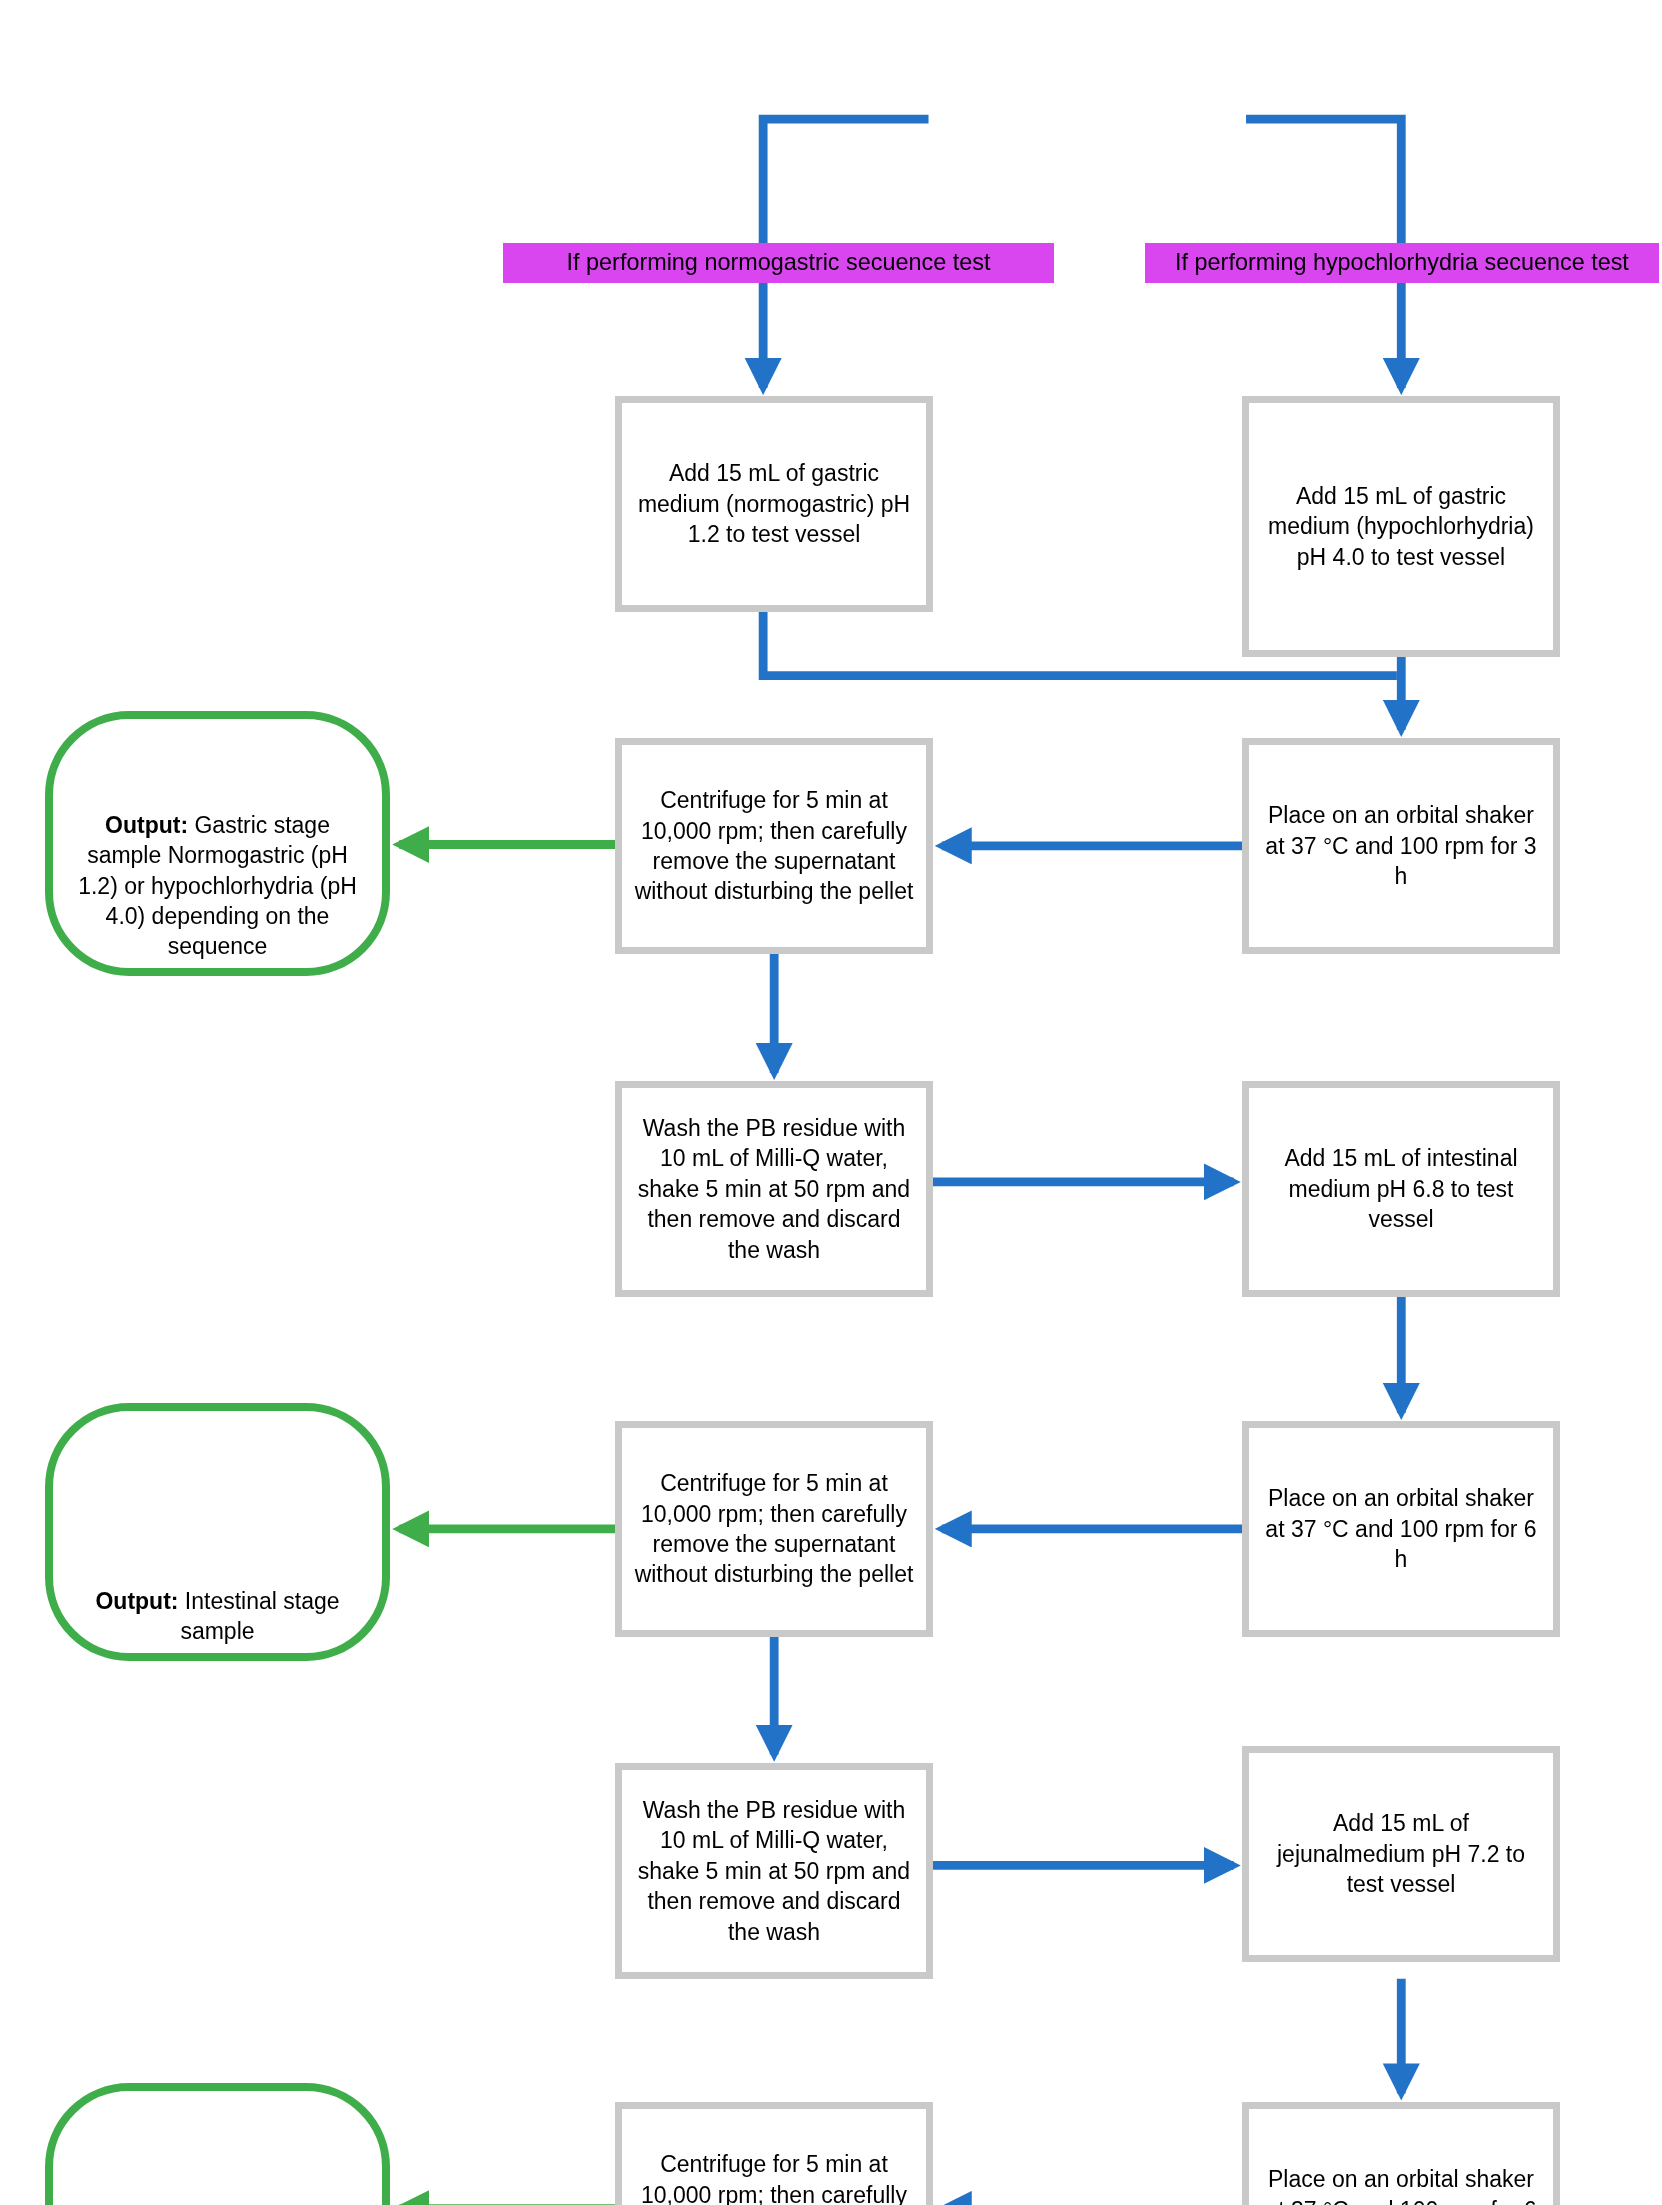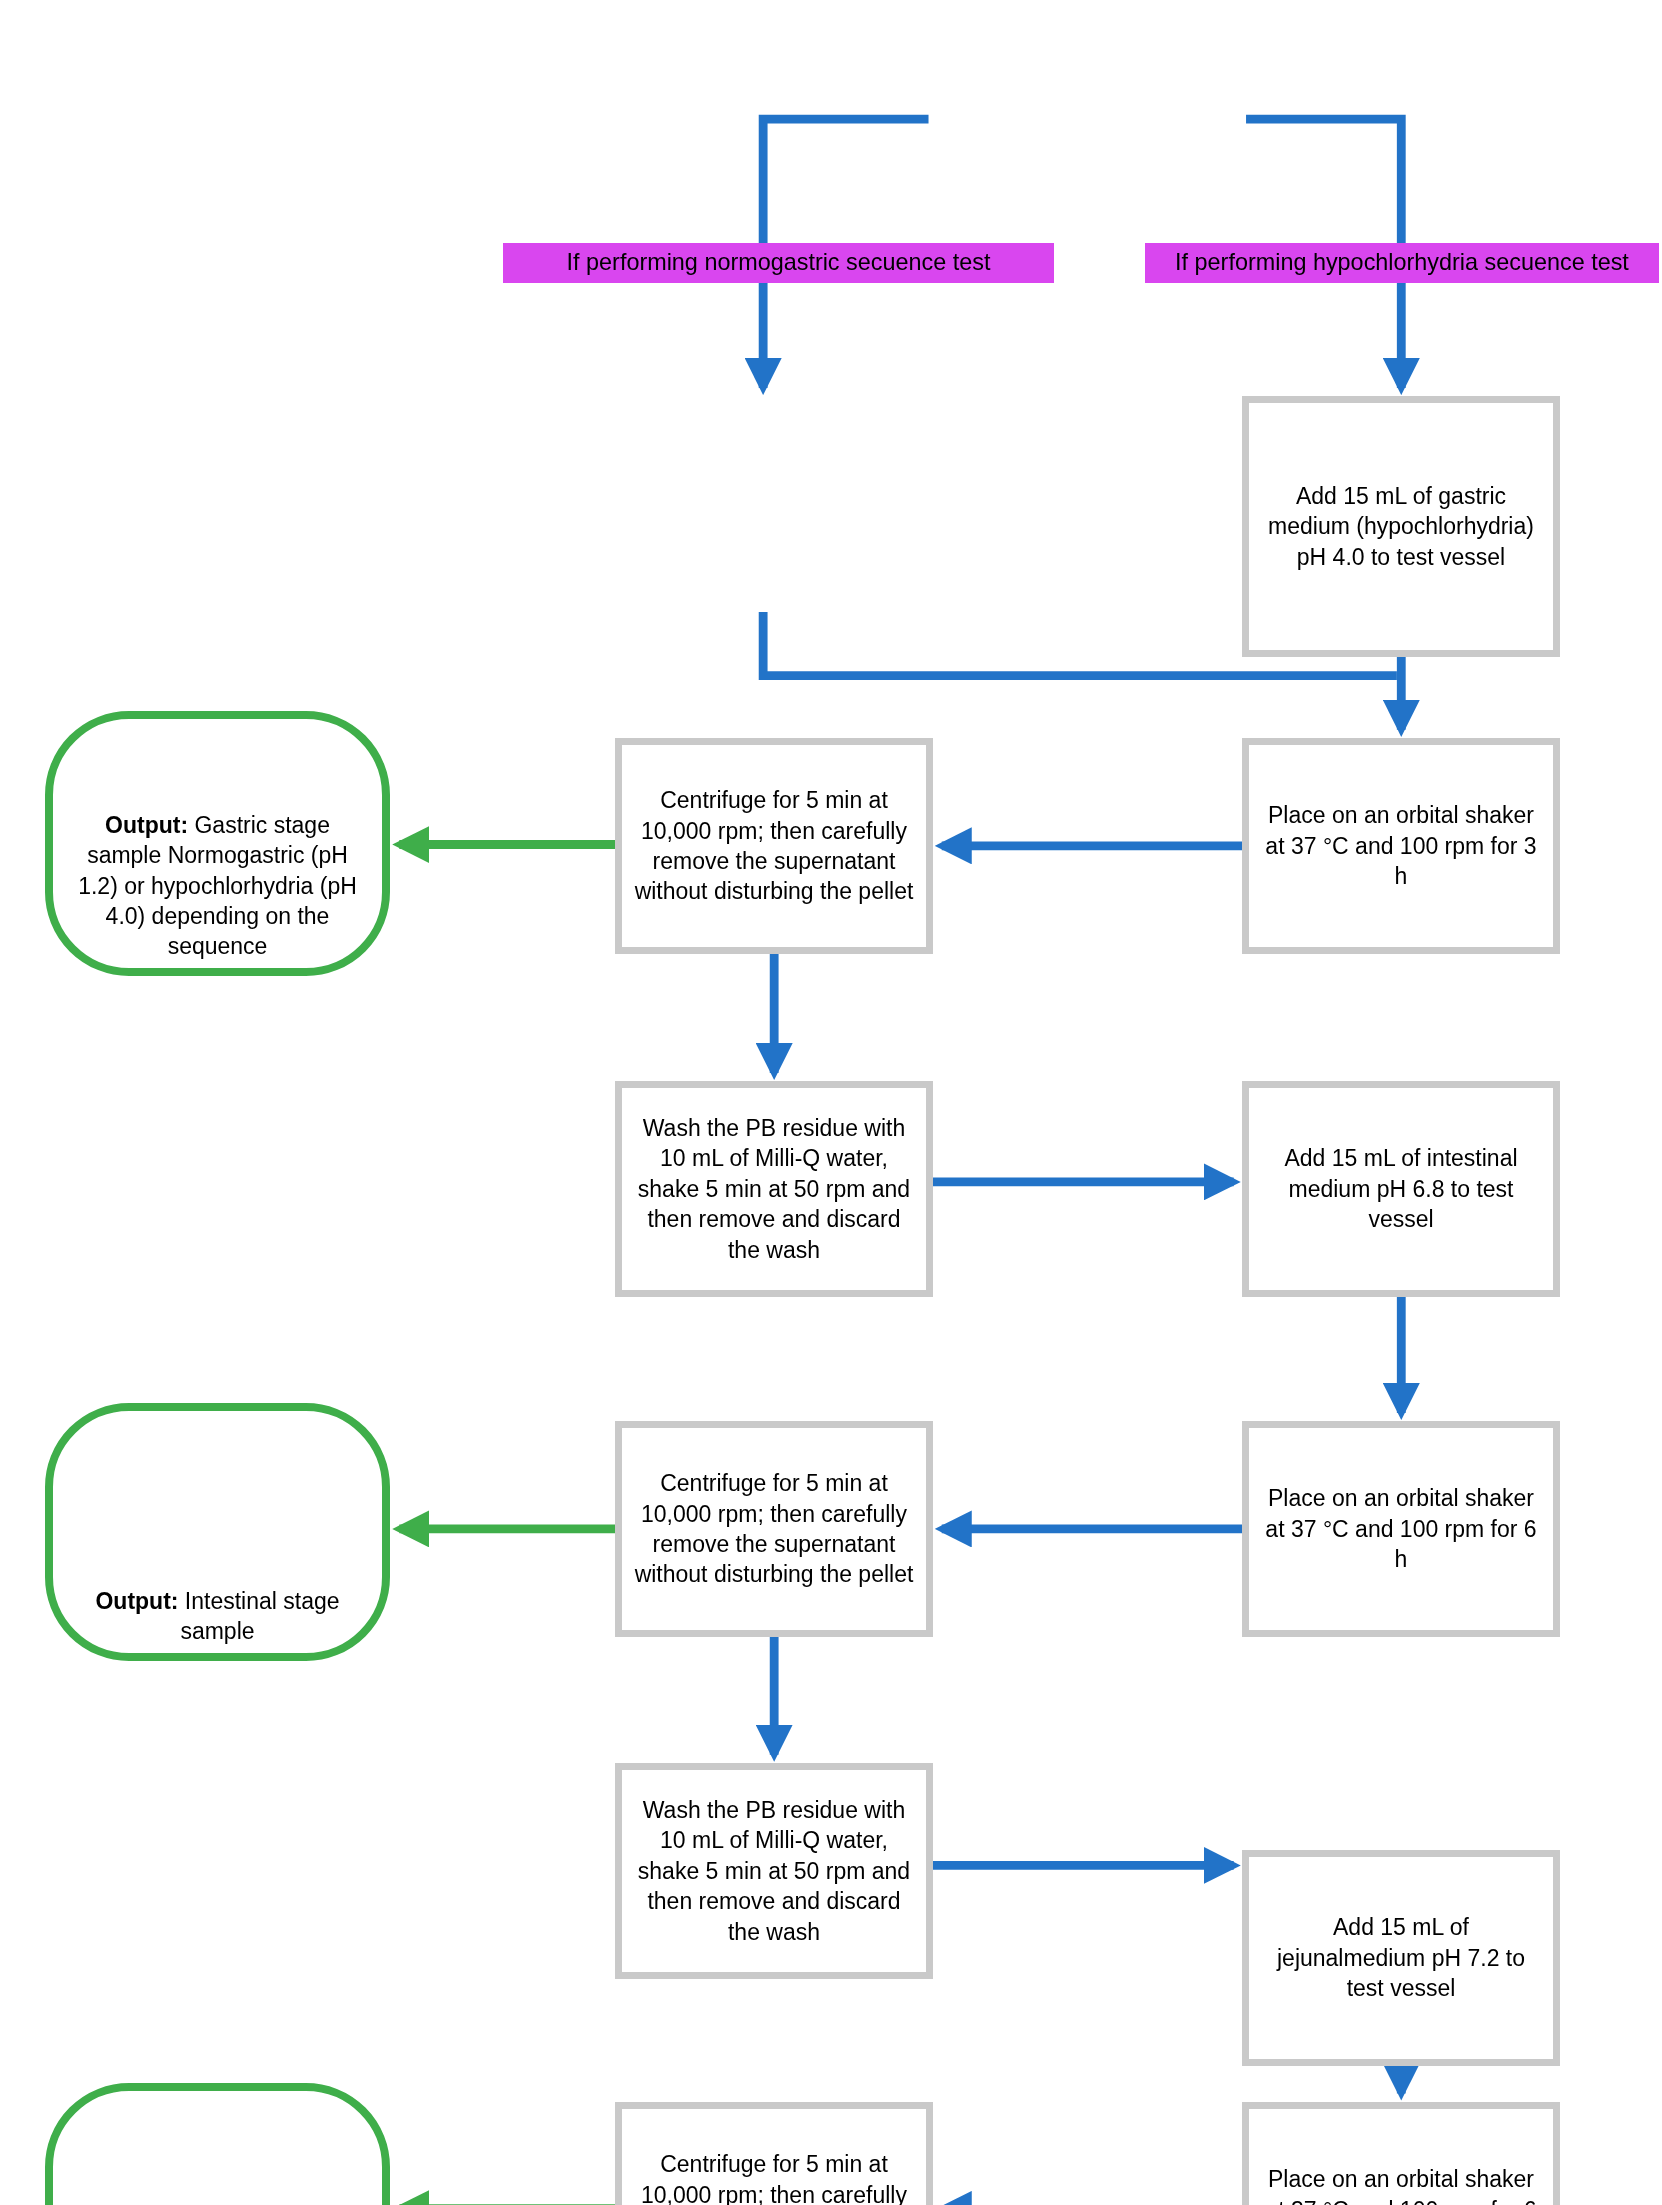--- a/index.html
+++ b/index.html
@@ -55,20 +55,23 @@
 
 
   <div class="blabel" style="left:503px;top:243px;width:551px;height:40px;">
     <span>If performing normogastric secuence test</span>
   </div>
 
   <div class="blabel" style="left:1145px;top:243px;width:514px;height:40px;">
     <span>If performing hypochlorhydria secuence test</span>
   </div>
 
+  <div class="pbox" style="left:615px;top:396px;width:318px;height:216px;">
+    <span>Add 15 mL of gastric medium (normogastric) pH 1.2 to test vessel</span>
+  </div>
 
   <div class="pbox" style="left:1242px;top:396px;width:318px;height:261px;">
     <span>Add 15 mL of gastric medium (hypochlorhydria) pH 4.0 to test vessel</span>
   </div>
 
   <div class="pbox" style="left:1242px;top:738px;width:318px;height:216px;">
     <span>Place on an orbital shaker at 37 °C and 100 rpm for 3 h</span>
   </div>
 
   <div class="pbox" style="left:615px;top:738px;width:318px;height:216px;">
@@ -96,21 +99,21 @@
   </div>
 
   <div class="obox" style="left:45px;top:1403px;width:345px;height:258px;">
     <span><span class="pfx">Output:</span><span> Intestinal stage sample</span></span>
   </div>
 
   <div class="pbox" style="left:615px;top:1763px;width:318px;height:216px;">
     <span>Wash the PB residue with 10 mL of Milli-Q water, shake 5 min at 50 rpm and then remove and discard the wash</span>
   </div>
 
-  <div class="pbox" style="left:1242px;top:1850px;width:318px;height:216px;">
+  <div class="pbox" style="left:1242px;top:1746px;width:318px;height:216px;">
     <span>Add 15 mL of jejunalmedium pH 7.2 to test vessel</span>
   </div>
 
   <div class="pbox" style="left:1242px;top:2102px;width:318px;height:216px;">
     <span>Place on an orbital shaker at 37 °C and 100 rpm for 6 h</span>
   </div>
 
   <div class="pbox" style="left:615px;top:2102px;width:318px;height:216px;">
     <span>Centrifuge for 5 min at 10,000 rpm; then carefully remove the supernatant without disturbing the pellet</span>
   </div>

